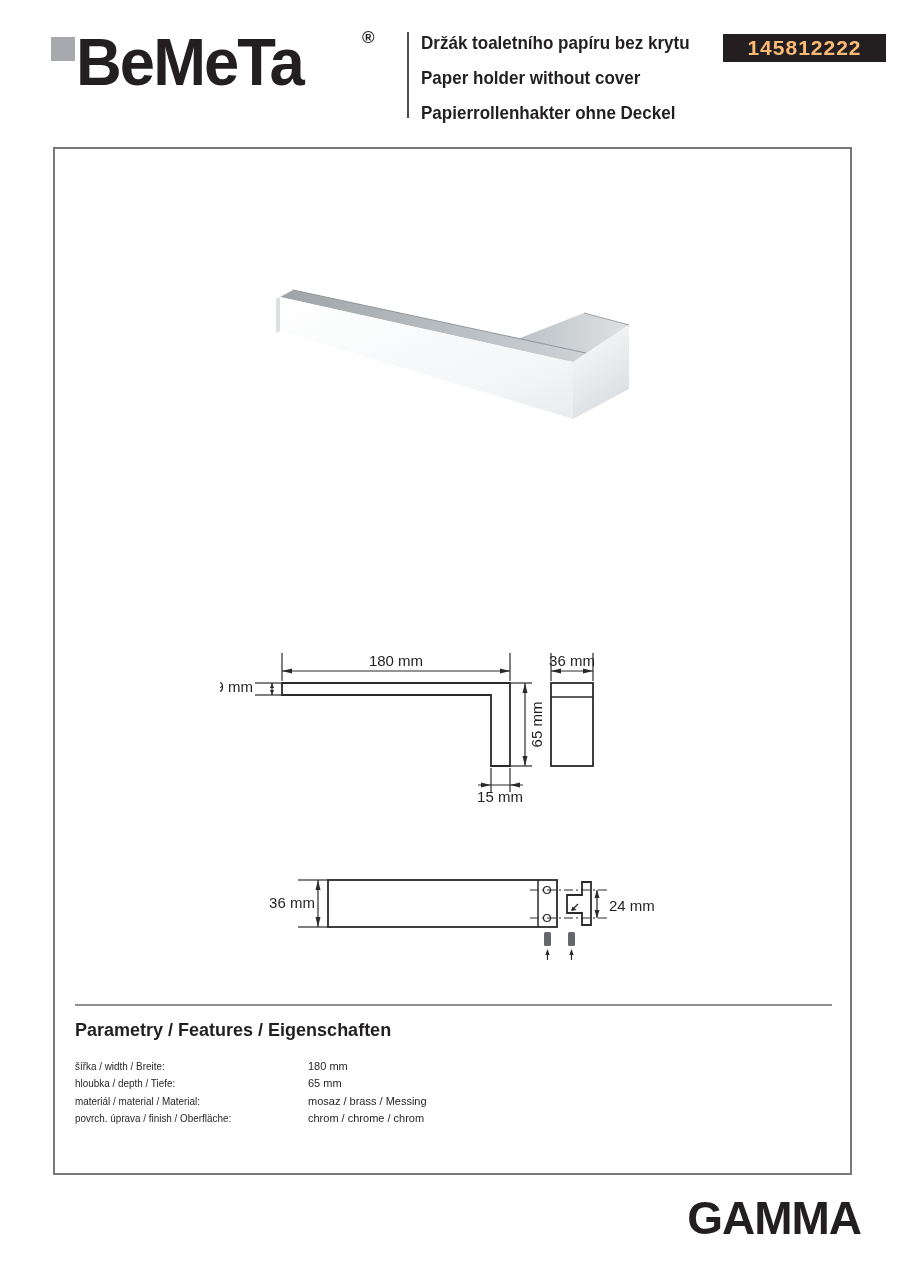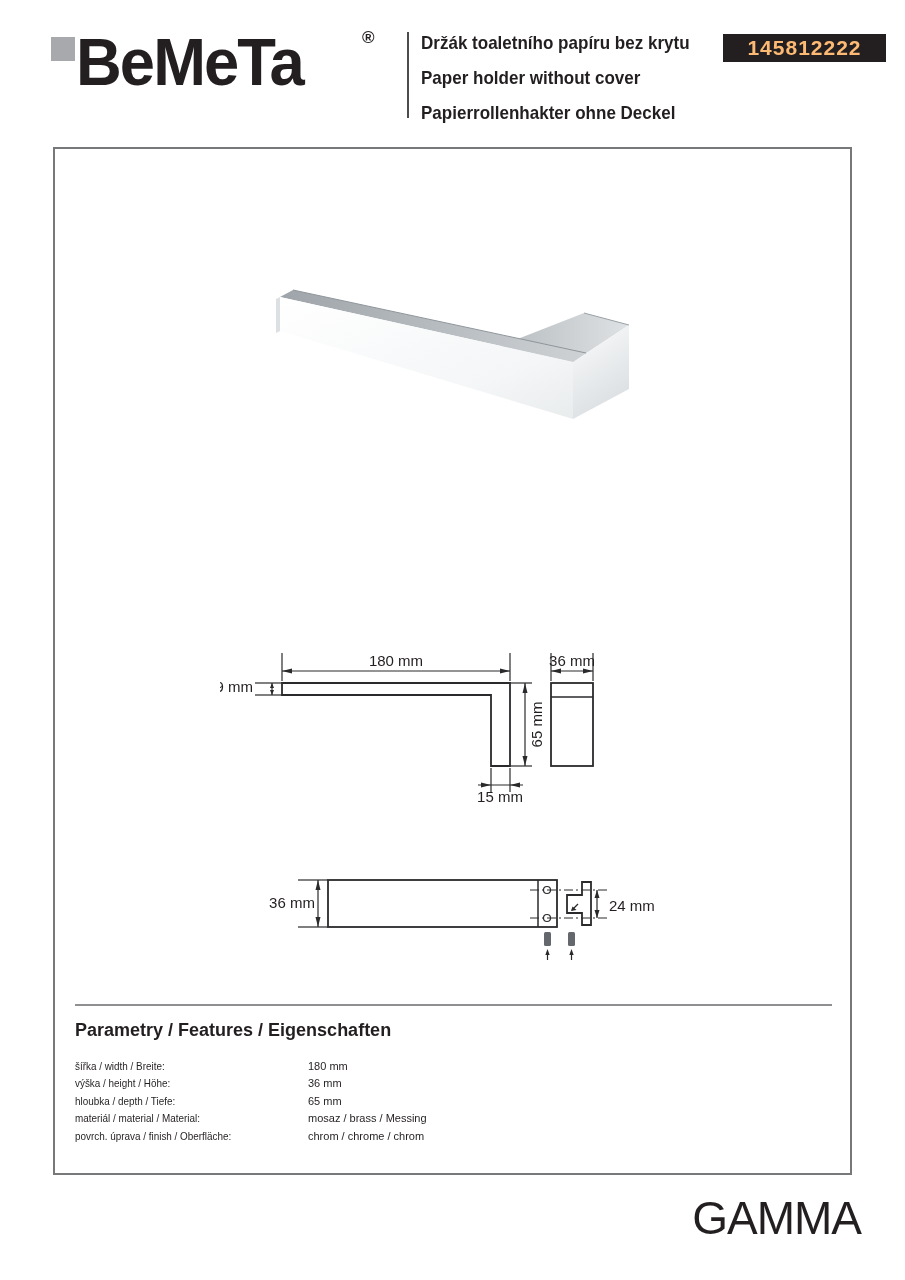--- a/index.html
+++ b/index.html
@@ -15,21 +15,21 @@
   .code-box{left:723px;top:34px;width:163px;height:28px;background:#231f20;color:#fdba74;
             font-size:21px;font-weight:700;display:flex;align-items:center;justify-content:center;letter-spacing:1px;}
   
   .frame{left:53px;top:147px;width:799px;height:1028px;border:2px solid #77787a;box-sizing:border-box;background:#fff;}
   
   .rule{left:75px;top:1004px;width:757px;height:2px;background:#909092;}
   .param-heading{left:75px;top:1020px;font-size:18px;font-weight:700;}
   .param-table{left:75px;top:1058px;font-size:11px;line-height:17.4px;white-space:nowrap;}
   .plabel{display:inline-block;width:233px;transform:scaleX(0.9);transform-origin:left center;}
   .pvalue{display:inline-block;}
-  .gamma{right:44px;top:1191px;font-size:46px;font-weight:400;letter-spacing:-1px;text-align:center;}
+  .gamma{right:44px;top:1191px;font-size:46px;font-weight:700;letter-spacing:-1px;text-align:center;}
   
   svg text{font-family:"Liberation Sans",sans-serif;font-size:15px;fill:#231f20;}
   .outline{fill:none;stroke:#2a2a2c;stroke-width:1.8;}
   .dim{stroke:#2a2a2c;stroke-width:1.2;fill:none;}
   .arr{fill:#2a2a2c;stroke:none;}
   .cdash{stroke:#2a2a2c;stroke-width:1;fill:none;stroke-dasharray:9 3 2 3;}
 </style>
 </head>
 <body>
 
@@ -156,23 +156,20 @@
 </svg>
 
 <div class="abs rule"></div>
 <div class="abs param-heading">Parametry / Features / Eigenschaften</div>
 
 <div class="abs param-table">
   <div>
     <span class="plabel">šířka / width / Breite:</span><span class="pvalue">180 mm</span>
   </div>
   <div>
-    <span class="plabel">výška / height / Höhe:</span><span class="pvalue">36 mm</span>
-  </div>
-  <div>
     <span class="plabel">hloubka / depth / Tiefe:</span><span class="pvalue">65 mm</span>
   </div>
   <div>
     <span class="plabel">materiál / material / Material:</span><span class="pvalue">mosaz / brass / Messing</span>
   </div>
   <div>
     <span class="plabel">povrch. úprava / finish / Oberfläche:</span><span class="pvalue">chrom / chrome / chrom</span>
   </div>
 </div>
 

